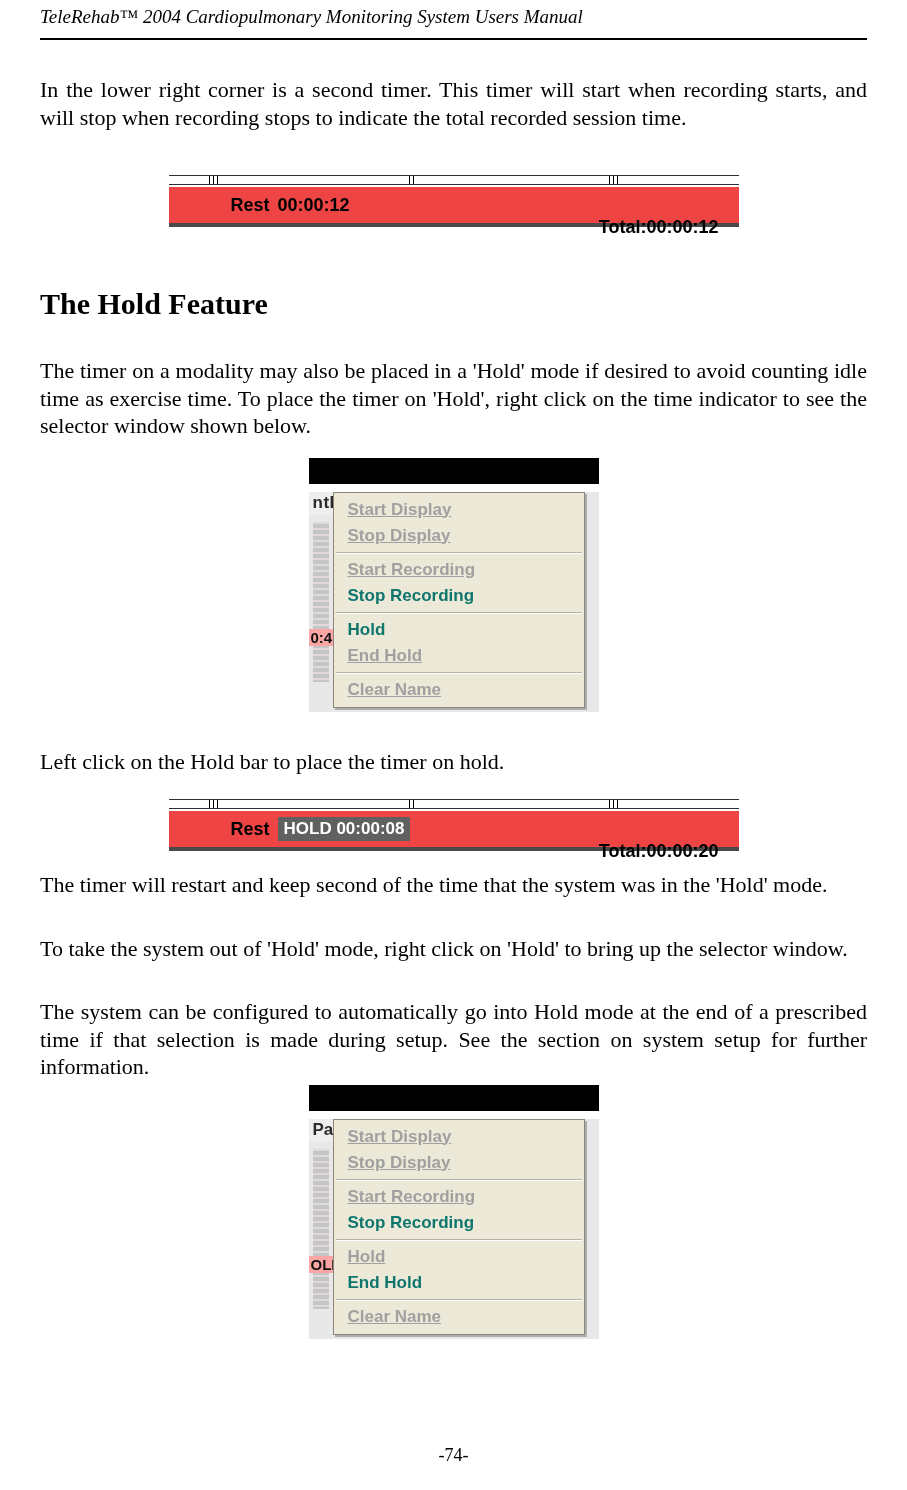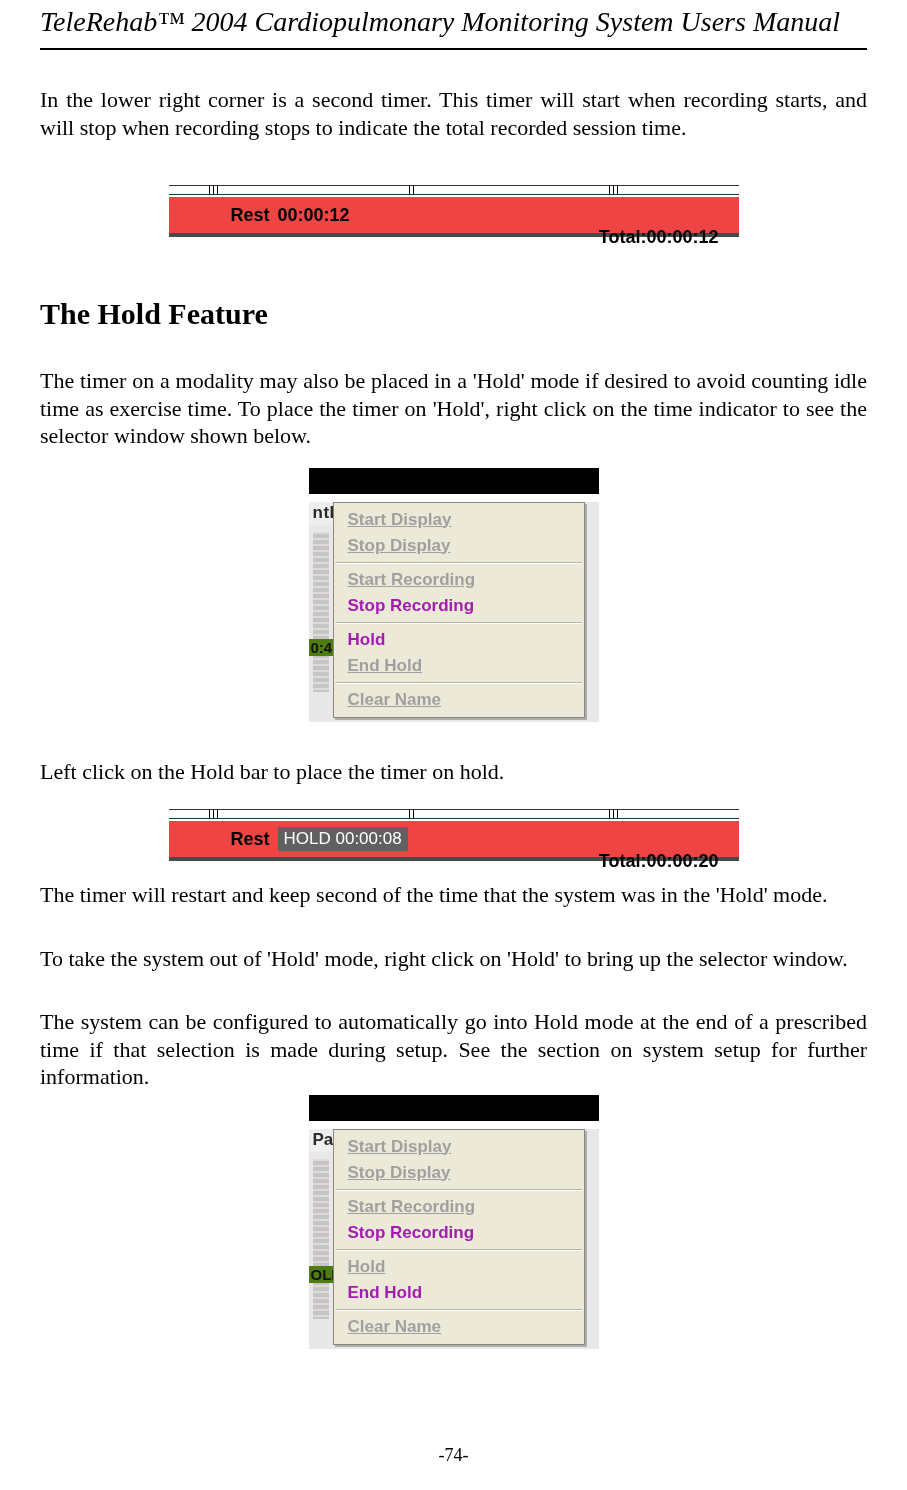--- a/index.html
+++ b/index.html
@@ -11,21 +11,21 @@
   .page {
     width: 907px;
     min-height: 1490px;
     margin: 0 auto;
     padding: 0 40px 0 40px;
     box-sizing: border-box;
     position: relative;
   }
   .header {
     font-style: italic;
-    font-size: 28px;
+    font-size: 19px;
     padding-top: 6px;
     padding-bottom: 10px;
     border-bottom: 2px solid #000;
   }
   .body-text {
     font-size: 22px;
     line-height: 1.25;
     margin-top: 36px;
     text-align: justify;
   }
@@ -81,21 +81,21 @@
   .timer-main-row .spacer { flex: 1 1 auto; }
   .timer-main-row .right-label { margin-right: 20px; margin-top: 44px; }
   .timer-under-row {
     height: 4px;
     background: #4a4a4a;
   }
   .hold-time {
     background: #606060;
     color: #fff;
     padding: 2px 6px;
-    font-weight: normal;
+    font-weight: bold;
     font-family: Verdana, Arial, sans-serif;
     font-size: 17px;
   }
 
   
   .context-wrap {
     display: flex;
     justify-content: center;
     margin-top: 18px;
   }
@@ -123,36 +123,36 @@
     position: relative;
   }
   .wave { 
     position:absolute; left:4px; top:30px; width:16px; height:160px;
     background: repeating-linear-gradient(180deg,#b88 0,#b88 2px,#000 2px,#000 6px);
     opacity:0.15;
   }
   .side-time-frag {
     position:absolute; left:0; top:137px;
     font-size:15px; font-weight:bold; color:#111;
-    background:#4d7c0f; padding:0 2px;
+    background:#fca5a5; padding:0 2px;
   }
   .context-menu {
     margin-left: 24px;
     margin-top: 8px;
     width: 250px;
     background: #ece9d8;
     border: 1px solid #8a867a;
     box-shadow: 2px 2px 0 rgba(0,0,0,.25);
     padding: 4px 0;
     position: relative;
   }
   .menu-item {
     font-size: 17px;
     padding: 3px 14px;
-    color: #a21caf;
+    color: #0f766e;
     font-weight: bold;
   }
   .menu-item.disabled { color: #a0a0a0; text-decoration: underline; }
   .menu-sep {
     height: 1px;
     margin: 3px 2px;
     background: #b5b1a3;
     border-bottom: 1px solid #fff;
   }
 </style>

